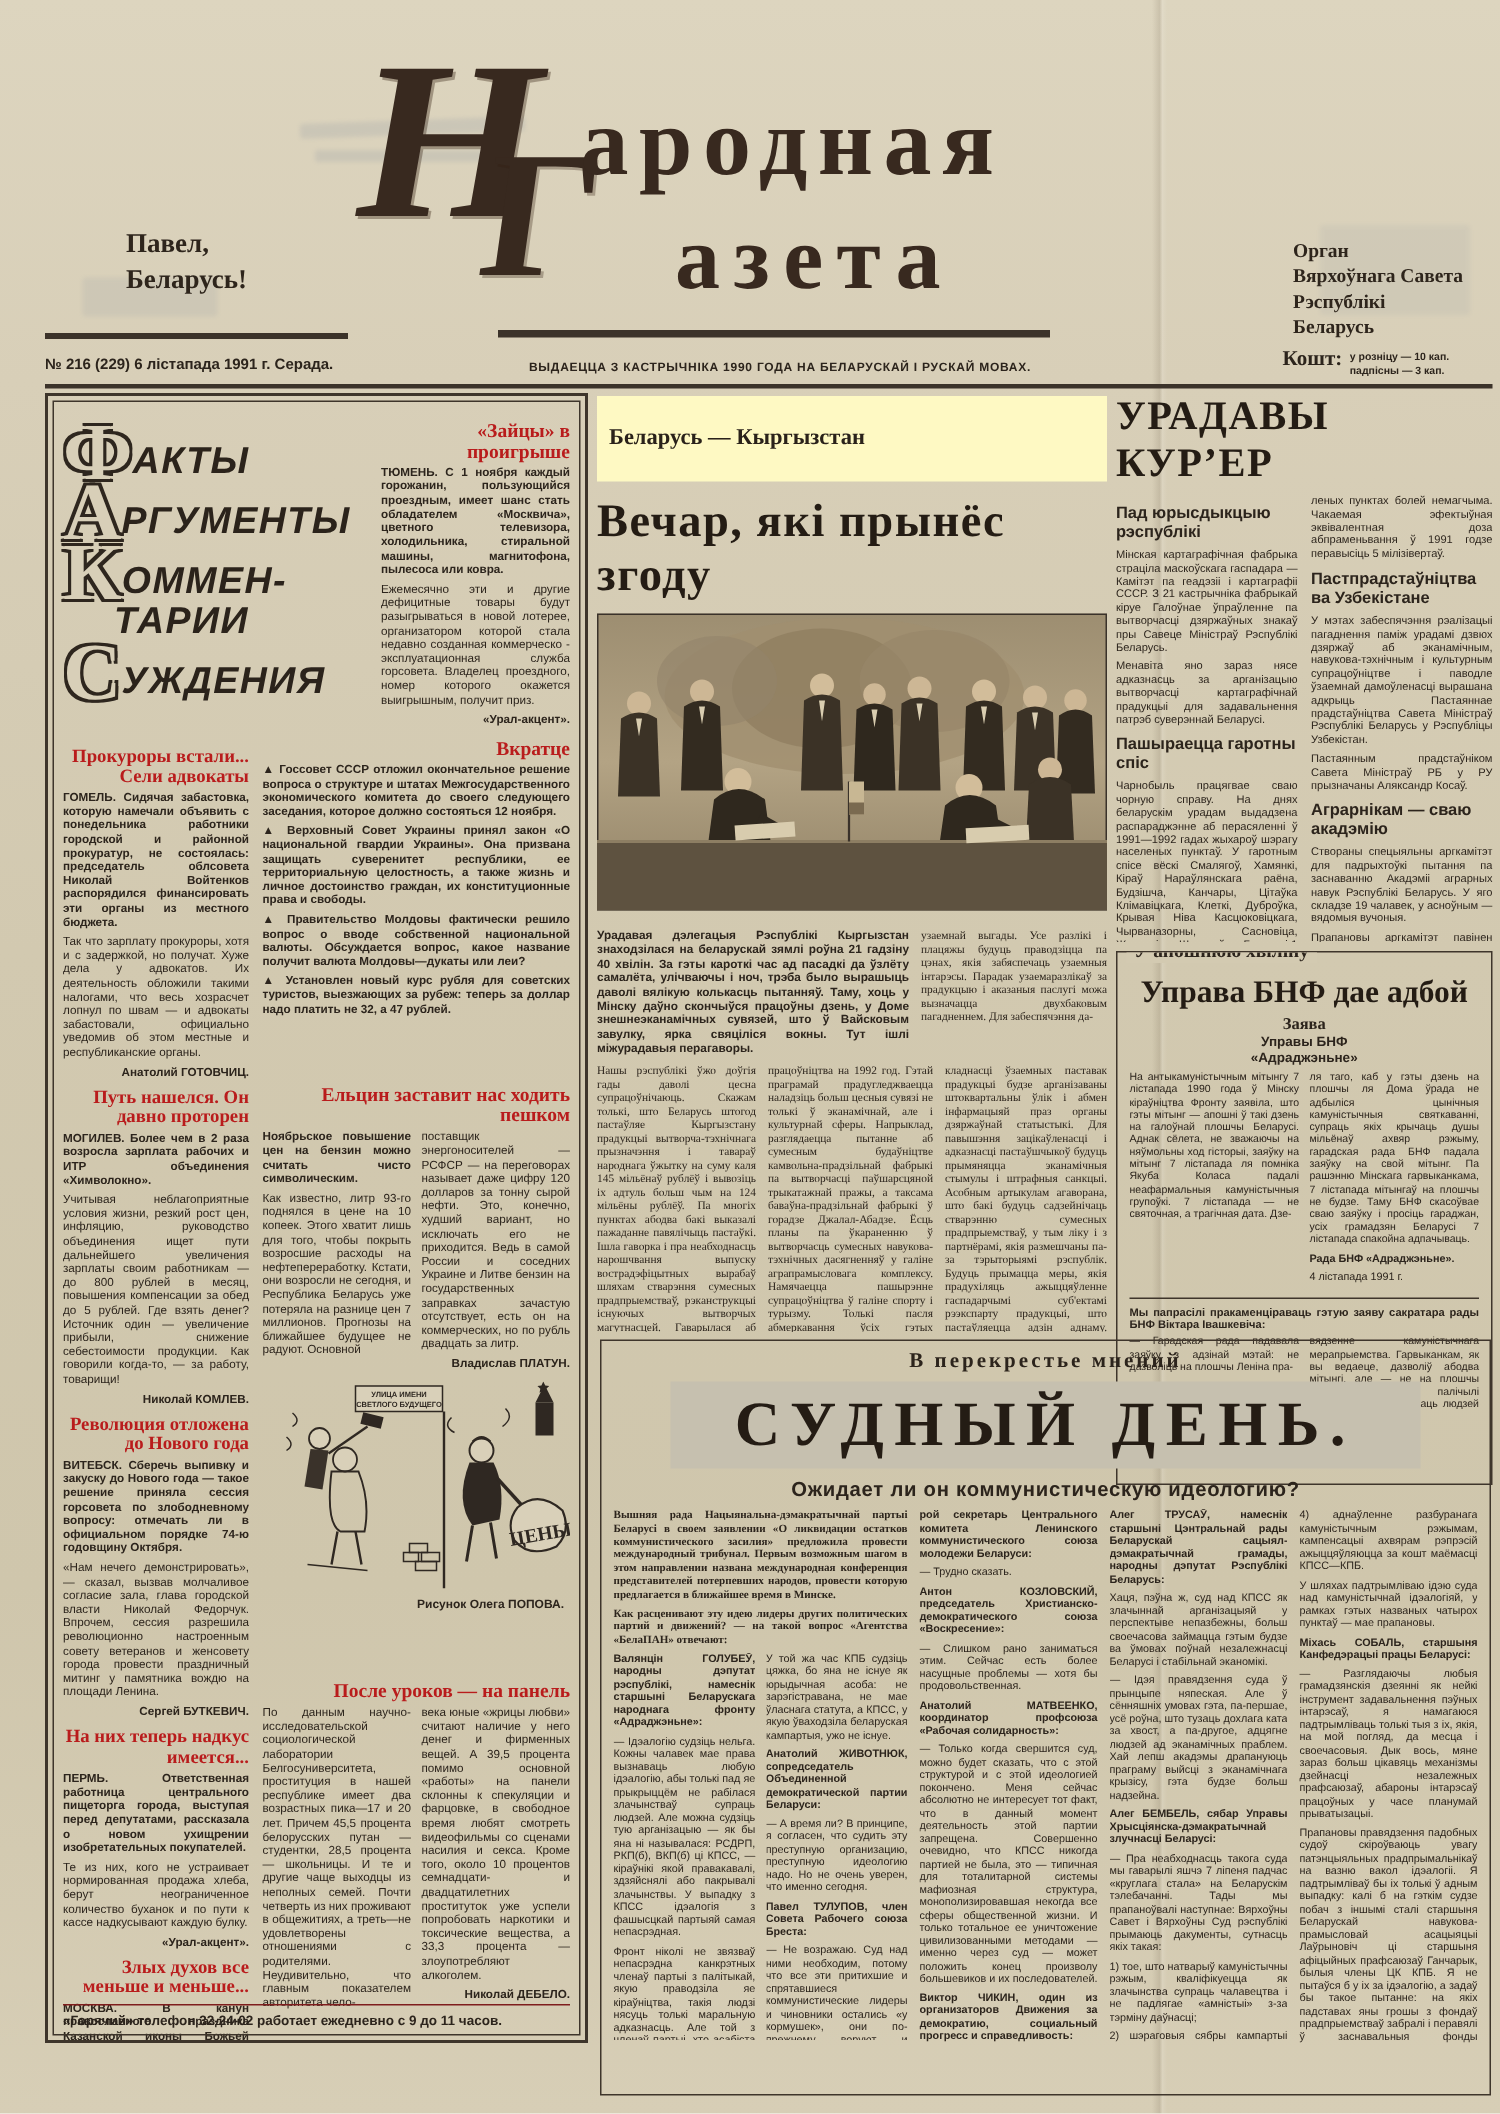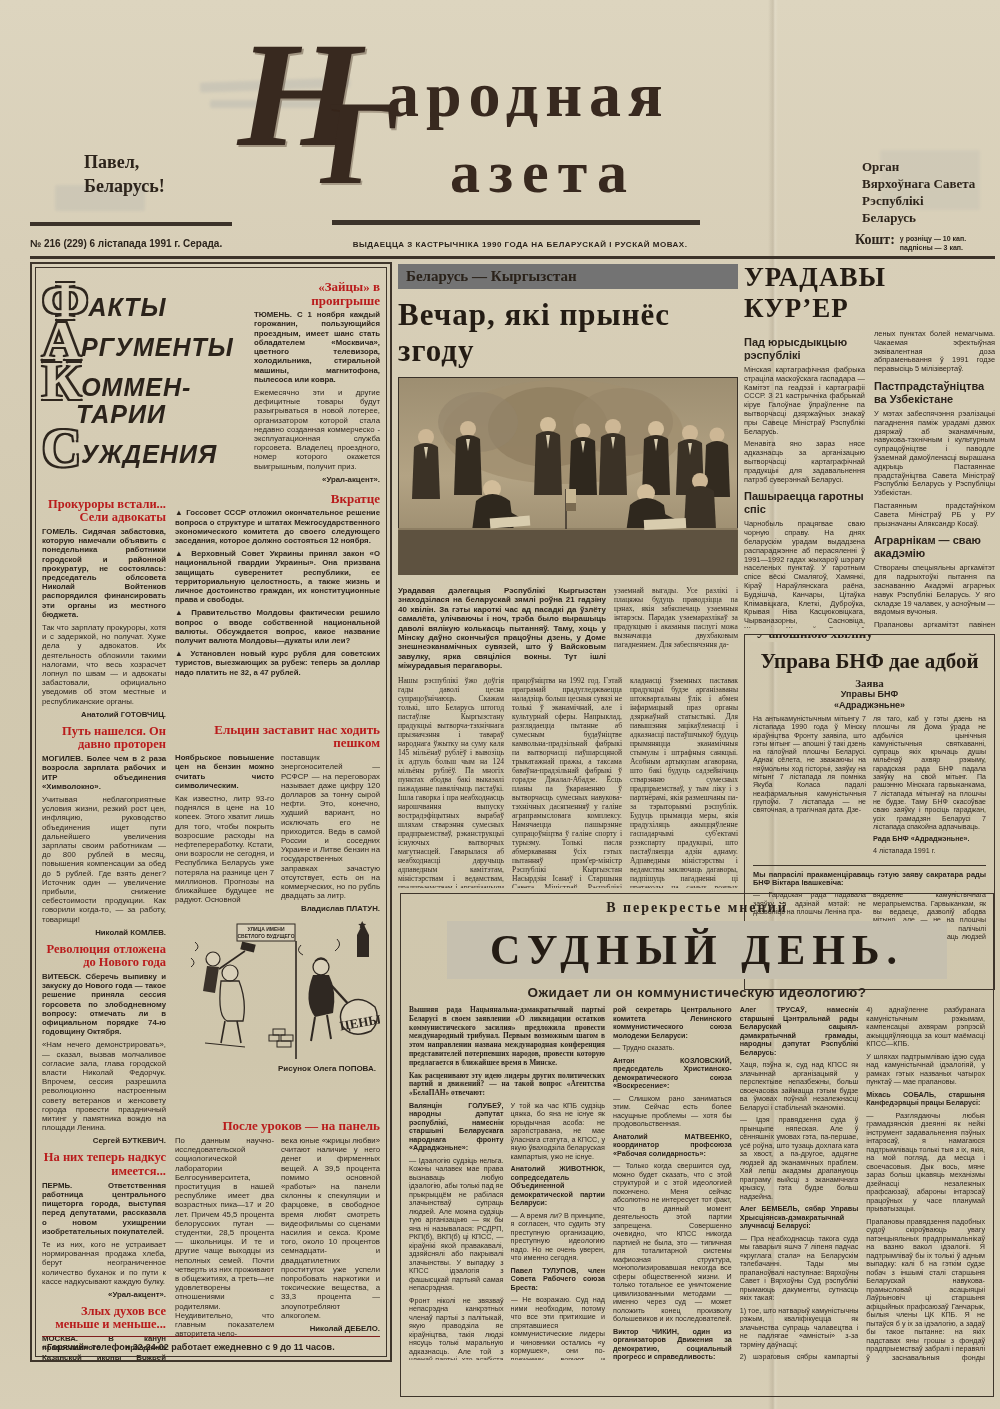--- a/index.html
+++ b/index.html
@@ -57,21 +57,21 @@
   .colA h3{font-size:12.5px;}
   .colB h3{font-size:13px;margin-top:46px;}
   .two{display:flex;gap:7px;}
   .two>div{flex:1;}
   .cartoon{margin:4px 0 0 0;}
   .capt{font-weight:bold;font-size:8px;text-align:right;margin:1px 4px 4px 0;}
   .hotline{position:absolute;left:10px;right:10px;bottom:8px;border-top:1px solid #7f1d1d;
            padding-top:5px;font-weight:bold;font-size:9px;}
   
   .mid{position:absolute;left:398px;top:264px;width:340px;height:624px;overflow:hidden;}
-  .kicker{background:#737373;padding:4px 8px;font-family:"Liberation Serif",serif;font-weight:bold;font-size:15px;color:#2a221a;}
+  .kicker{background:#fef9c3;padding:20px 8px;font-family:"Liberation Serif",serif;font-weight:bold;font-size:15px;color:#2a221a;}
   .mid h1{font-family:"Liberation Serif",serif;font-weight:bold;font-size:31px;margin:8px 0 8px;color:#241c14;letter-spacing:1px;}
   .leadrow{display:flex;gap:8px;margin-top:7px;}
   .leadrow .ml{width:208px;font-weight:bold;font-size:7.9px;line-height:9.4px;text-align:justify;}
   .leadrow .mr{flex:1;font-family:"Liberation Serif",serif;font-size:7.6px;line-height:9px;text-align:justify;}
   .midcols{display:flex;gap:8px;margin-top:5px;}
   .midcols>div{font-family:"Liberation Serif",serif;font-size:7.6px;line-height:9px;text-align:justify;overflow:hidden;height:268px;}
   .mc1{width:106px;}.mc2{width:110px;}.mc3{flex:1;}
   
   .kur{position:absolute;left:744px;top:262px;width:251px;height:366px;overflow:hidden;}
   .kur h1{font-family:"Liberation Serif",serif;font-weight:bold;font-size:27px;letter-spacing:1px;margin:0 0 6px;color:#241c14;}

